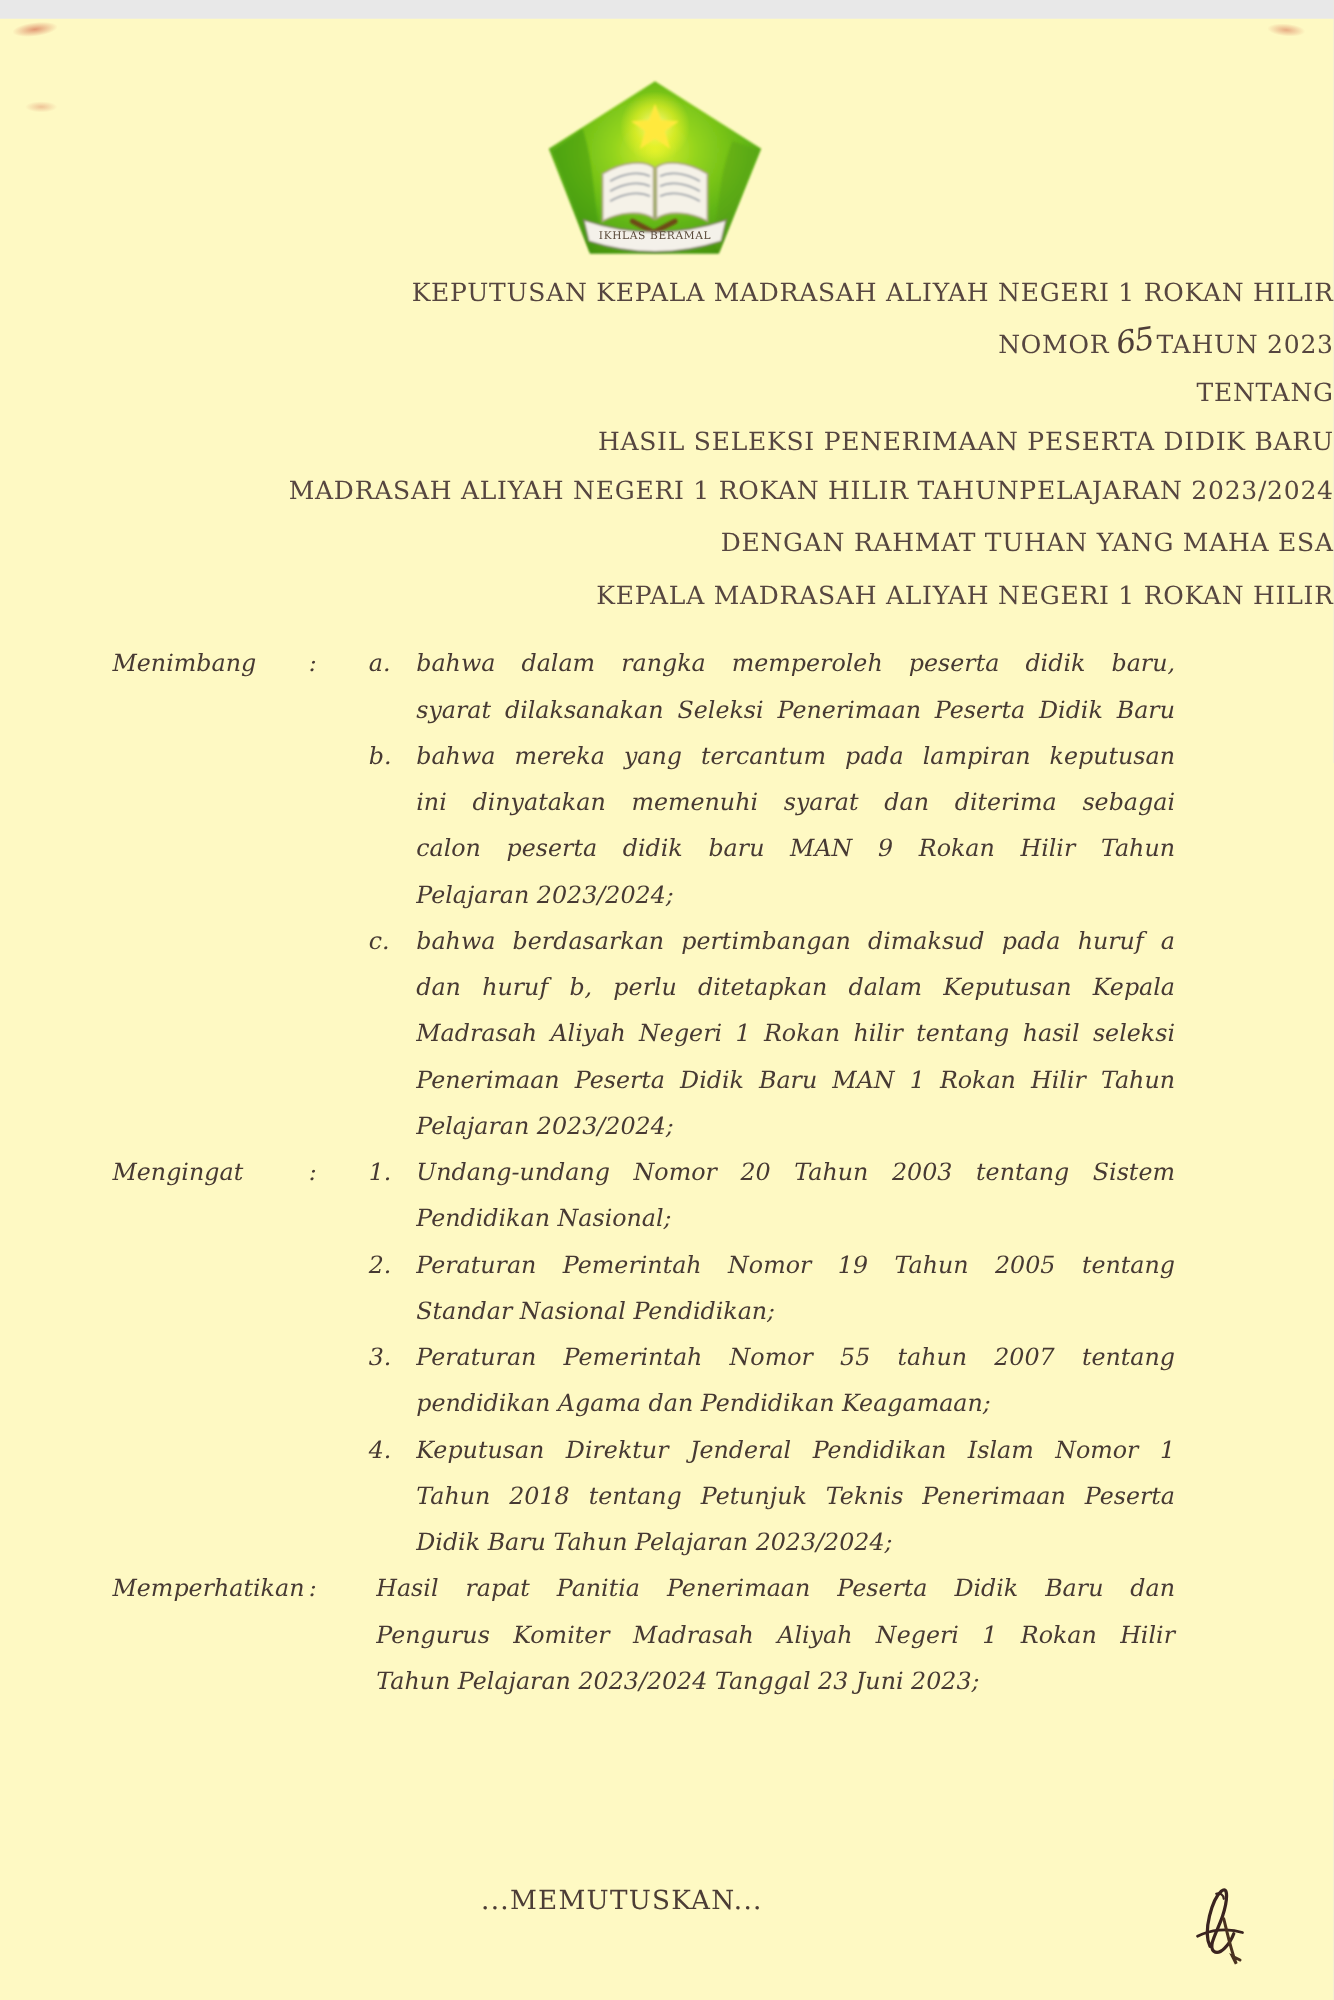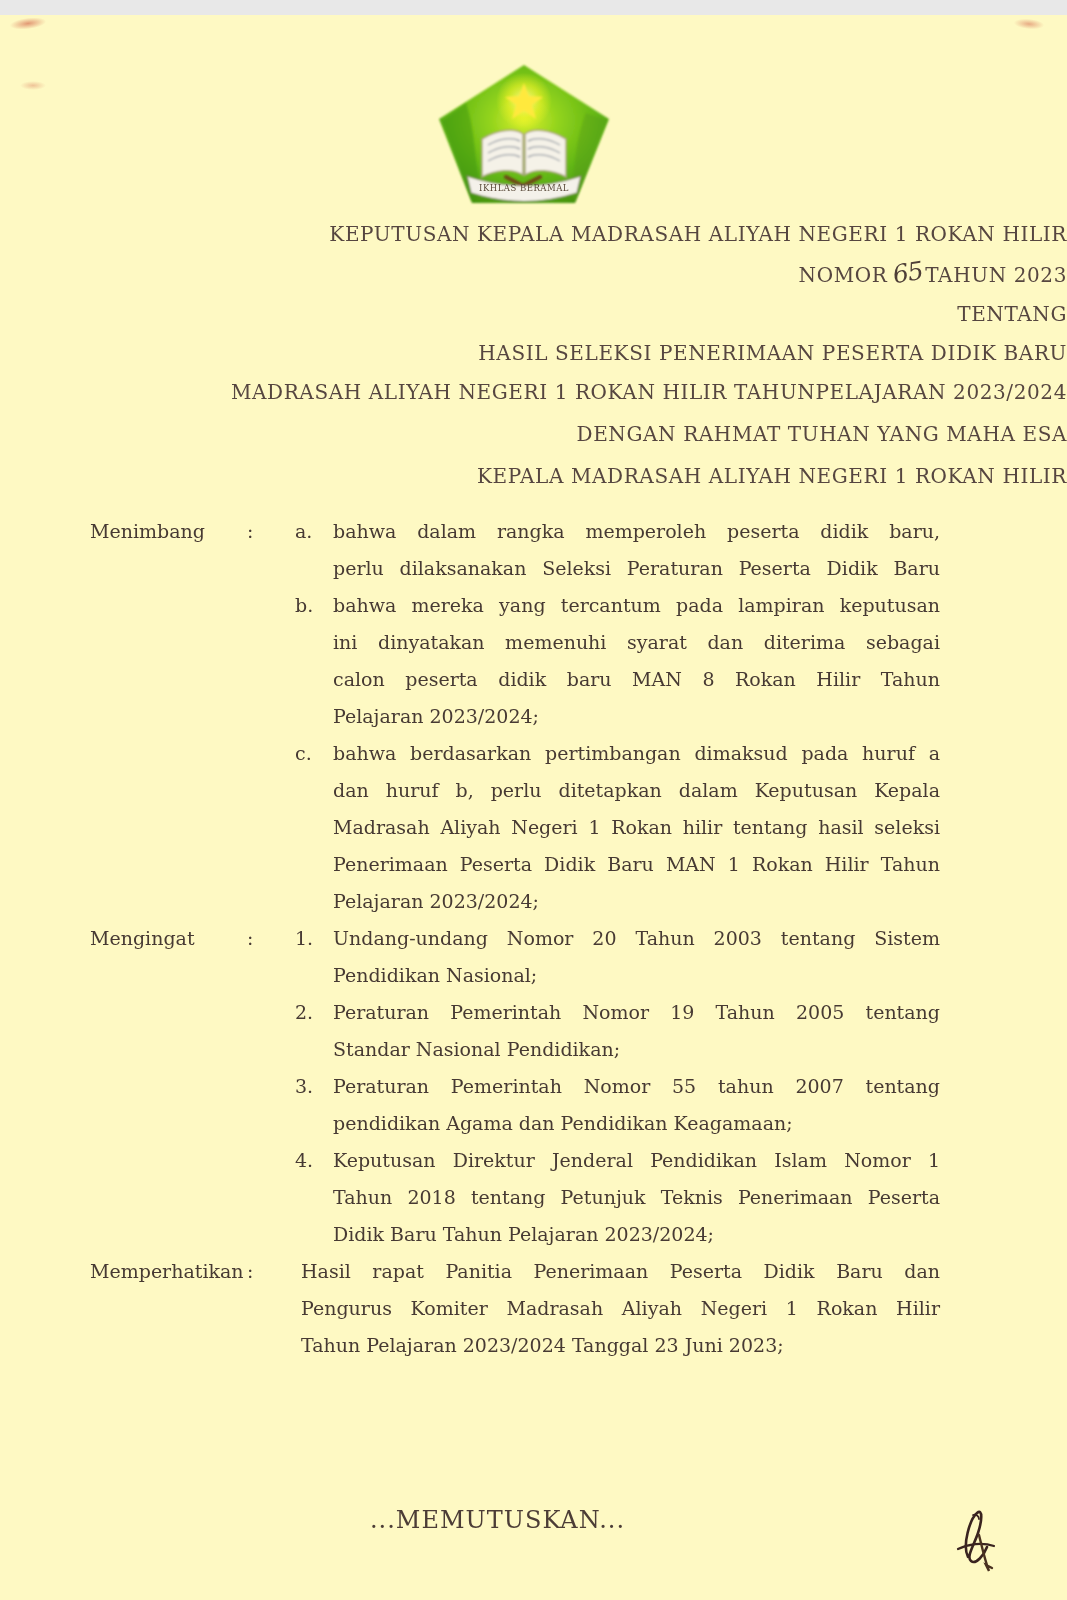--- a/index.html
+++ b/index.html
@@ -37,34 +37,34 @@
     display:inline-block;
     font-style:italic;
     font-size:25px;
     letter-spacing:-1px;
     transform:rotate(-9deg) translateY(-1px);
     margin:0 2px 0 6px;
     color:#4e3e37;
   }
 
   
-  .body-block { position:absolute; top:498px; left:0; width:963px; font-size:19px; }
+  .body-block { position:absolute; top:498px; left:0; width:963px; font-size:19px;font-style:italic; }
   .section { position:relative; }
   .sec-label { position:absolute; left:90px; top:0; line-height:37px; }
   .sec-colon { position:absolute; left:247px; top:0; line-height:37px; }
   .sec-items { margin-left:295px; width:645px; }
   .item { position:relative; padding-left:38px; }
   .item.no-marker { padding-left:6px; }
   .marker { position:absolute; left:0; top:0; line-height:37px; }
   .line { line-height:37px; white-space:normal; }
   .line.just { text-align:justify; text-align-last:justify; }
 
   
   .memutuskan { position:absolute; top:1490px; left:0; right:72px;
-    text-align:center; font-size:24px; letter-spacing:1px; color:#4c3d36; line-height:30px; }
+    text-align:center; font-size:21px; letter-spacing:1px; color:#4c3d36; line-height:30px; }
   .paraph { position:absolute; left:946px; top:1490px; width:56px; height:78px; }
 </style>
 </head>
 <body>
 
 <div class="page">
 
   <div class="mark mark-tl"></div>
   <div class="mark mark-tl2"></div>
   <div class="mark mark-tr"></div>
@@ -123,27 +123,27 @@
   </div>
 
   <div class="body-block" id="sections">
       <div class="section">
         <div class="sec-label">Menimbang</div>
         <div class="sec-colon">:</div>
         <div class="sec-items">
           <div class="item">
             <span class="marker">a.</span>
             <div class="line just">bahwa dalam rangka memperoleh peserta didik baru,</div>
-            <div class="line just">perlu dilaksanakan Seleksi Peraturan Peserta Didik Baru</div>
+            <div class="line just">syarat dilaksanakan Seleksi Penerimaan Peserta Didik Baru</div>
           </div>
           <div class="item">
             <span class="marker">b.</span>
             <div class="line just">bahwa mereka yang tercantum pada lampiran keputusan</div>
             <div class="line just">ini dinyatakan memenuhi syarat dan diterima sebagai</div>
-            <div class="line just">calon peserta didik baru MAN 8 Rokan Hilir Tahun</div>
+            <div class="line just">calon peserta didik baru MAN 9 Rokan Hilir Tahun</div>
             <div class="line">Pelajaran 2023/2024;</div>
           </div>
           <div class="item">
             <span class="marker">c.</span>
             <div class="line just">bahwa berdasarkan pertimbangan dimaksud pada huruf a</div>
             <div class="line just">dan huruf b, perlu ditetapkan dalam Keputusan Kepala</div>
             <div class="line just">Madrasah Aliyah Negeri 1 Rokan hilir tentang hasil seleksi</div>
             <div class="line just">Penerimaan Peserta Didik Baru MAN 1 Rokan Hilir Tahun</div>
             <div class="line">Pelajaran 2023/2024;</div>
           </div>

